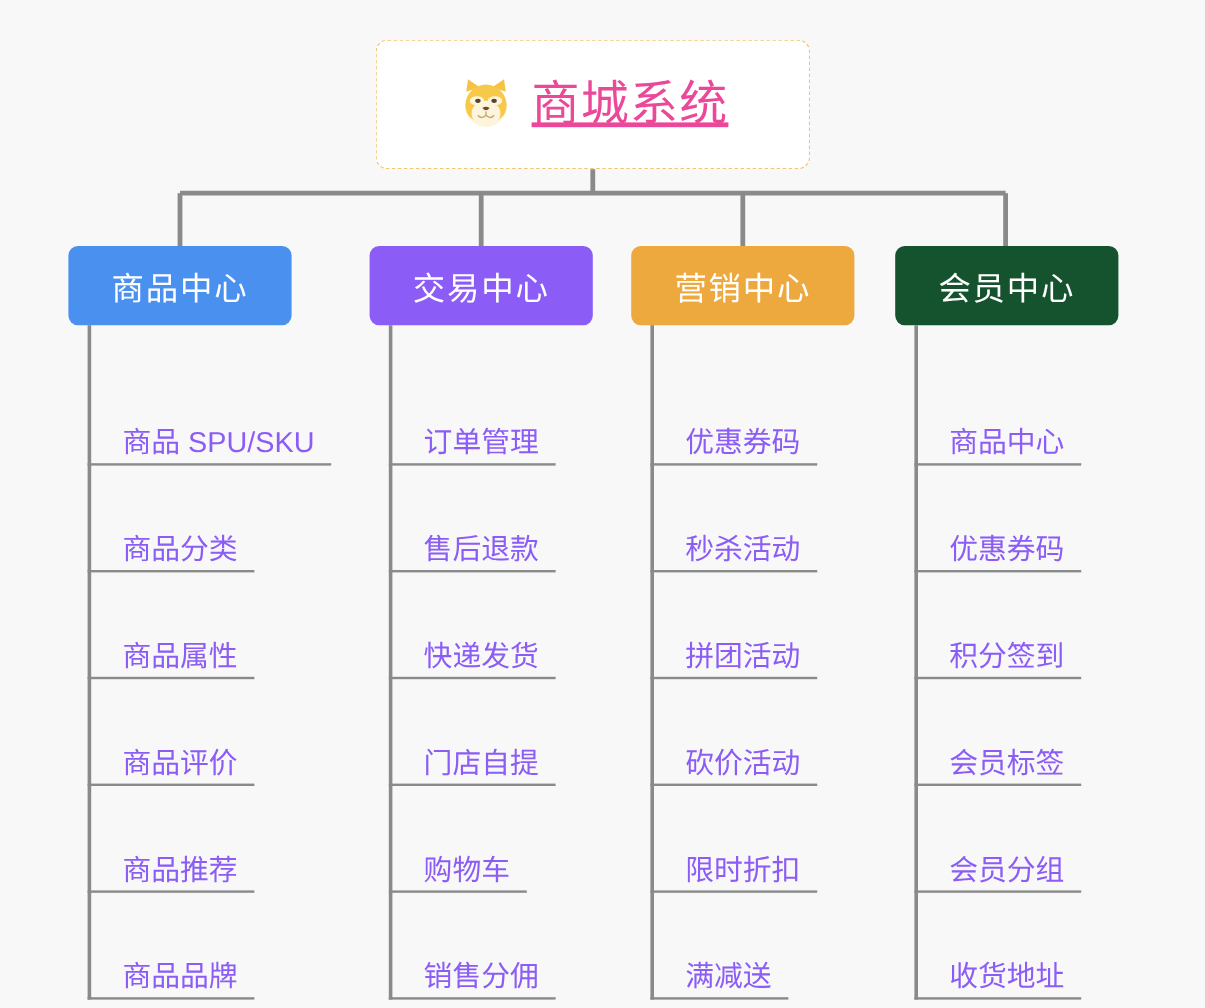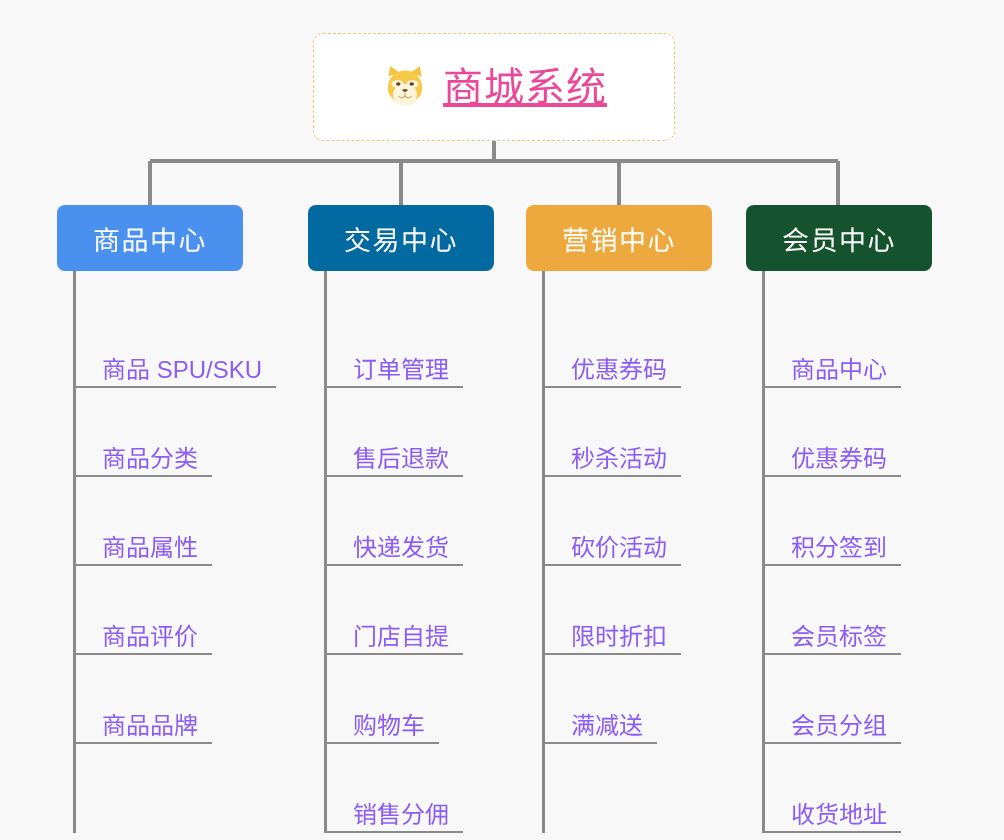--- a/index.html
+++ b/index.html
@@ -184,28 +184,32 @@
       </div>
       <div class="leaf-item">
         <span class="leaf-label">商品属性</span>
         <div class="leaf-underline" style="width: 139px; background: rgb(138, 138, 138);"></div>
       </div>
       <div class="leaf-item">
         <span class="leaf-label">商品评价</span>
         <div class="leaf-underline" style="width: 139px; background: rgb(138, 138, 138);"></div>
       </div>
       <div class="leaf-item">
+        <span class="leaf-label">商品推荐</span>
+        <div class="leaf-underline" style="width: 139px; background: rgb(138, 138, 138);"></div>
+      </div>
+      <div class="leaf-item">
         <span class="leaf-label">商品品牌</span>
         <div class="leaf-underline" style="width: 139px; background: rgb(138, 138, 138);"></div>
       </div>
     </div>
   </div>
 
   <div class="column" id="col-1">
-    <div class="cat-box" style="background: #0369a1;">
+    <div class="cat-box" style="background: #8b5cf6;">
       <span>交易中心</span>
     </div>
     <div class="leaf-list">
       <div class="leaf-spine" style="background: rgb(138, 138, 138); height: 562px;"></div>
       <div class="leaf-item">
         <span class="leaf-label">订单管理</span>
         <div class="leaf-underline" style="width: 139px; background: rgb(138, 138, 138);"></div>
       </div>
       <div class="leaf-item">
         <span class="leaf-label">售后退款</span>
@@ -238,20 +242,24 @@
       <div class="leaf-spine" style="background: rgb(138, 138, 138); height: 562px;"></div>
       <div class="leaf-item">
         <span class="leaf-label">优惠券码</span>
         <div class="leaf-underline" style="width: 139px; background: rgb(138, 138, 138);"></div>
       </div>
       <div class="leaf-item">
         <span class="leaf-label">秒杀活动</span>
         <div class="leaf-underline" style="width: 139px; background: rgb(138, 138, 138);"></div>
       </div>
       <div class="leaf-item">
+        <span class="leaf-label">拼团活动</span>
+        <div class="leaf-underline" style="width: 139px; background: rgb(138, 138, 138);"></div>
+      </div>
+      <div class="leaf-item">
         <span class="leaf-label">砍价活动</span>
         <div class="leaf-underline" style="width: 139px; background: rgb(138, 138, 138);"></div>
       </div>
       <div class="leaf-item">
         <span class="leaf-label">限时折扣</span>
         <div class="leaf-underline" style="width: 139px; background: rgb(138, 138, 138);"></div>
       </div>
       <div class="leaf-item">
         <span class="leaf-label">满减送</span>
         <div class="leaf-underline" style="width: 115px; background: rgb(138, 138, 138);"></div>

